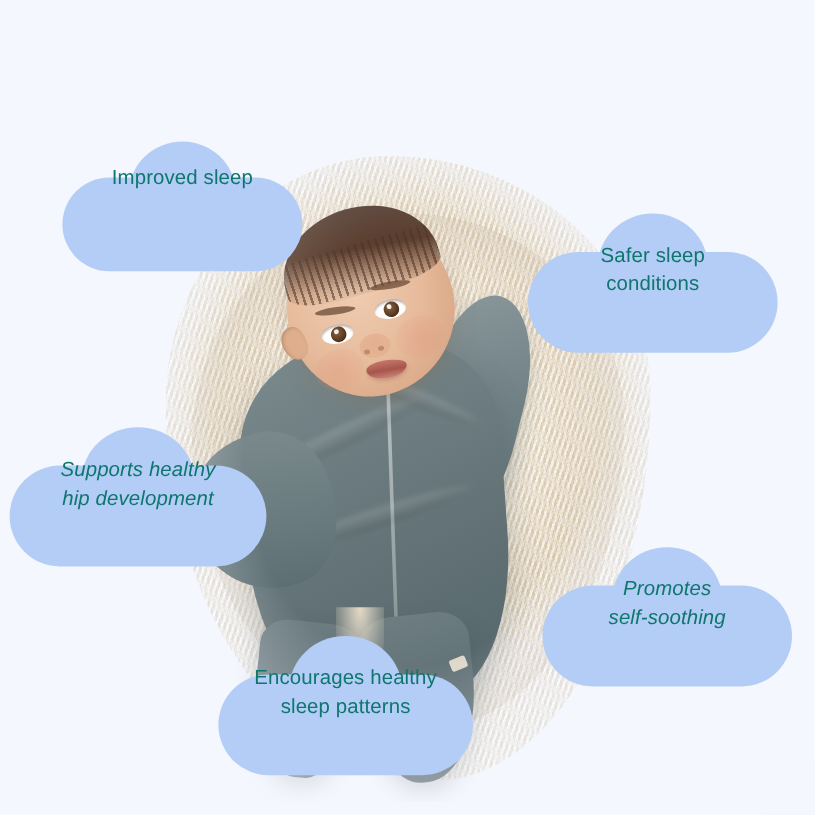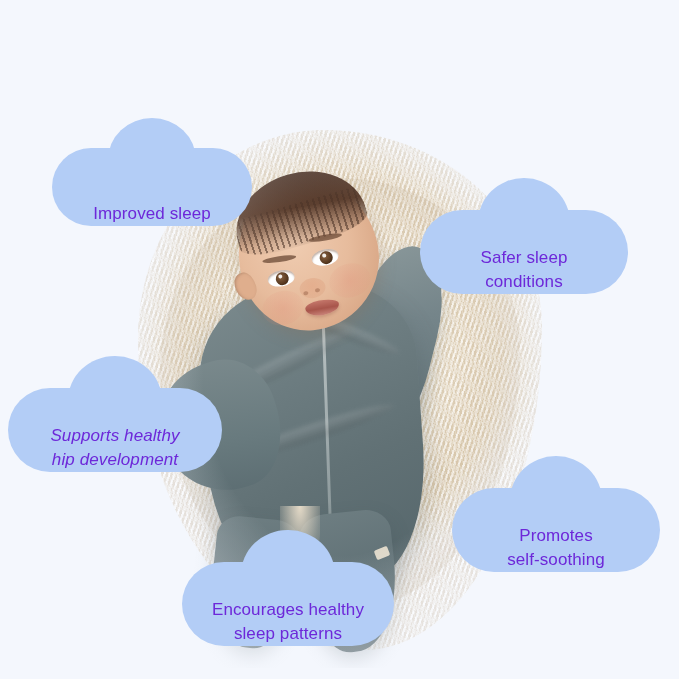--- a/index.html
+++ b/index.html
@@ -219,23 +219,23 @@
   
   .photo-fade {
     position:absolute; inset:-10px;
     background:radial-gradient(ellipse at 50% 48%, rgba(244,247,253,0) 42%, rgba(244,247,253,0.55) 74%, rgba(244,247,253,1) 96%);
     pointer-events:none;
   }
 
   
   .cloud {
     position:absolute;
-    display:flex; align-items:flex-end; justify-content:center;
+    display:flex; align-items:flex-start; justify-content:center;
     text-align:center;
-    color:#6d28d9;
+    color:#0f766e;
     font-size:17px;
     line-height:1.42;
     letter-spacing:0.1px;
     z-index:5;
   }
   .cloud-shape { position:absolute; inset:0; }
   .cloud-shape .lobe {
     position:absolute;
     background:#b3cdf6;
   }
@@ -253,23 +253,23 @@
     position:relative;
     z-index:2;
     padding-top:11%;
     white-space:pre-line;
   }
 
   
   #cloud-improved-sleep { left:52px;  top:118px; width:200px; height:108px; }
   #cloud-improved-sleep .cloud-label { padding-top:9%; }
 
-  #cloud-safer-sleep    { left:420px; top:178px; width:208px; height:116px; }
+  #cloud-safer-sleep    { left:440px; top:178px; width:208px; height:116px; }
   #cloud-supports-hips  { left:8px;   top:356px; width:214px; height:116px;font-style:italic; }
-  #cloud-promotes       { left:452px; top:456px; width:208px; height:116px; }
+  #cloud-promotes       { left:452px; top:456px; width:208px; height:116px;font-style:italic; }
   #cloud-encourages     { left:182px; top:530px; width:212px; height:116px; }
 </style>
 </head>
 <body>
 
 <div id="infographic">
 
 
   <div class="photo">
     <div class="rug">

